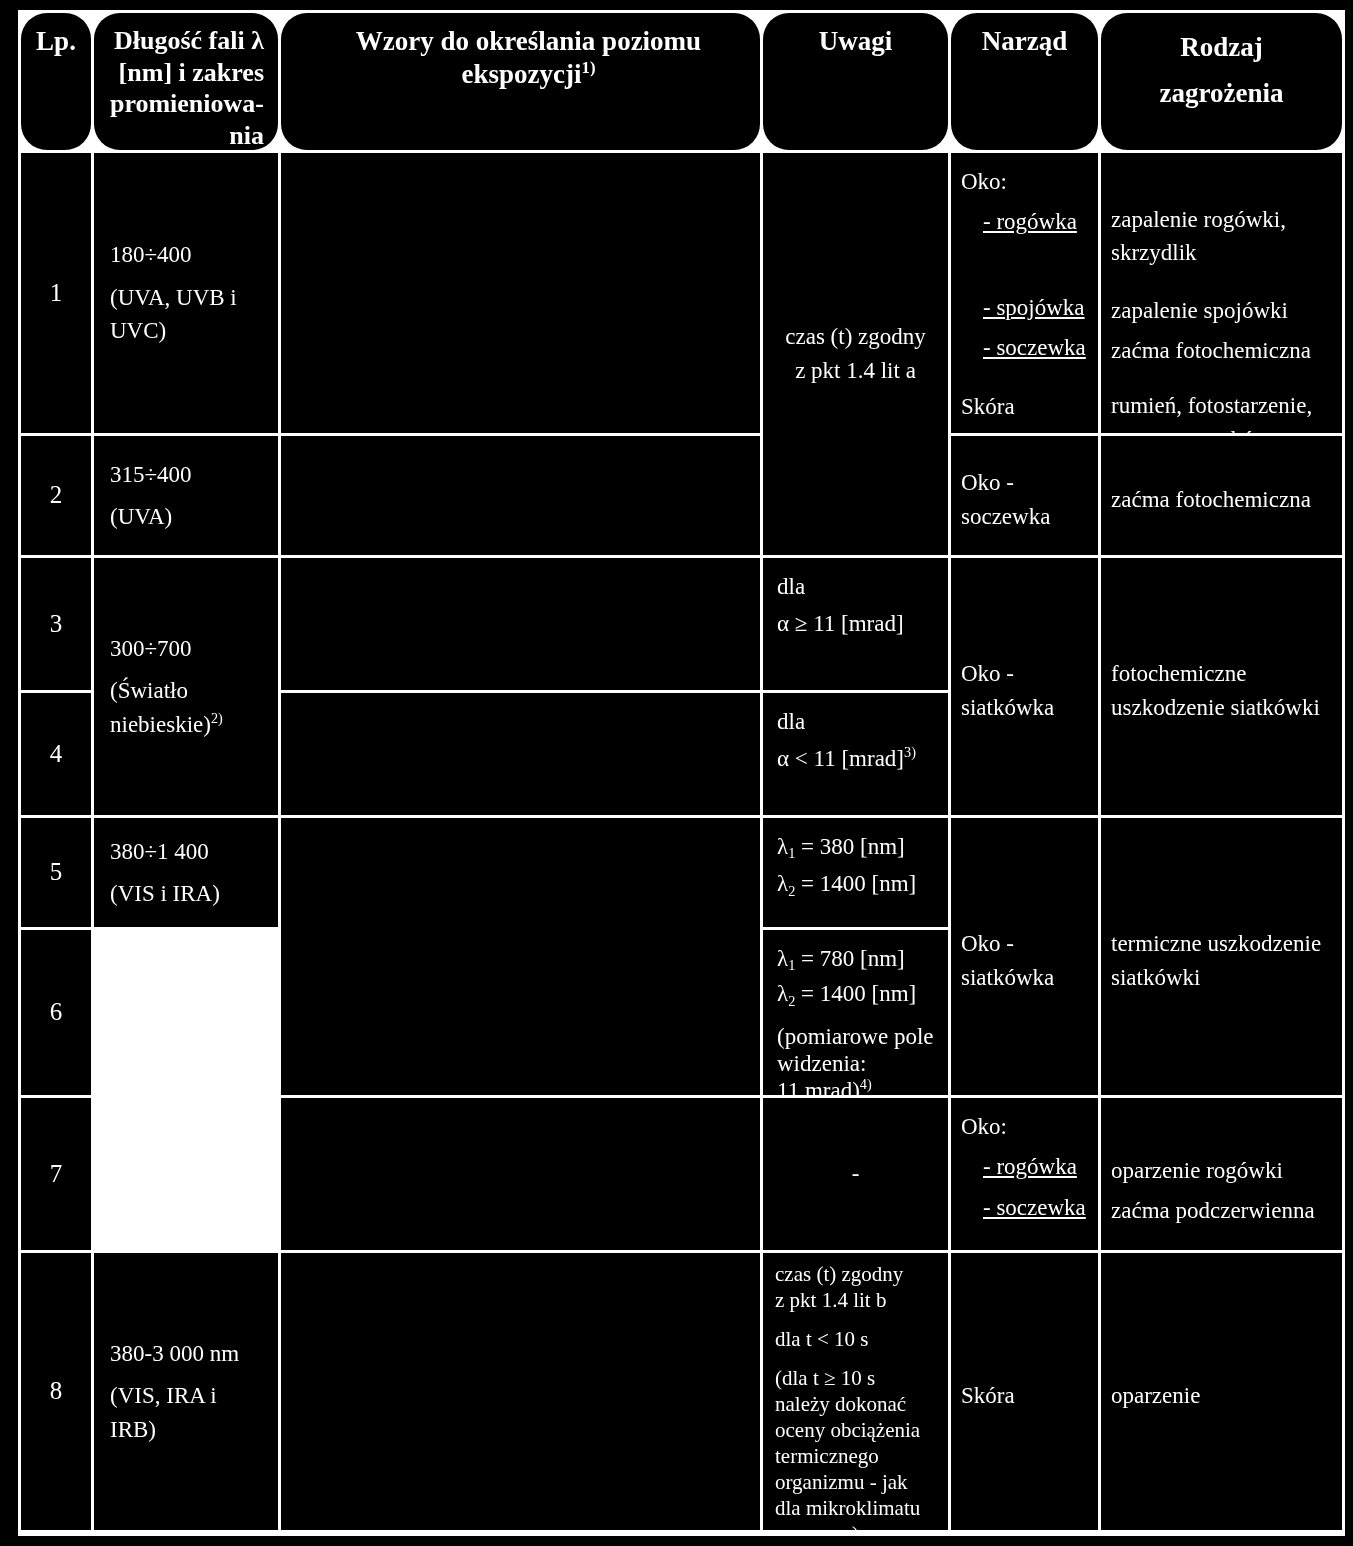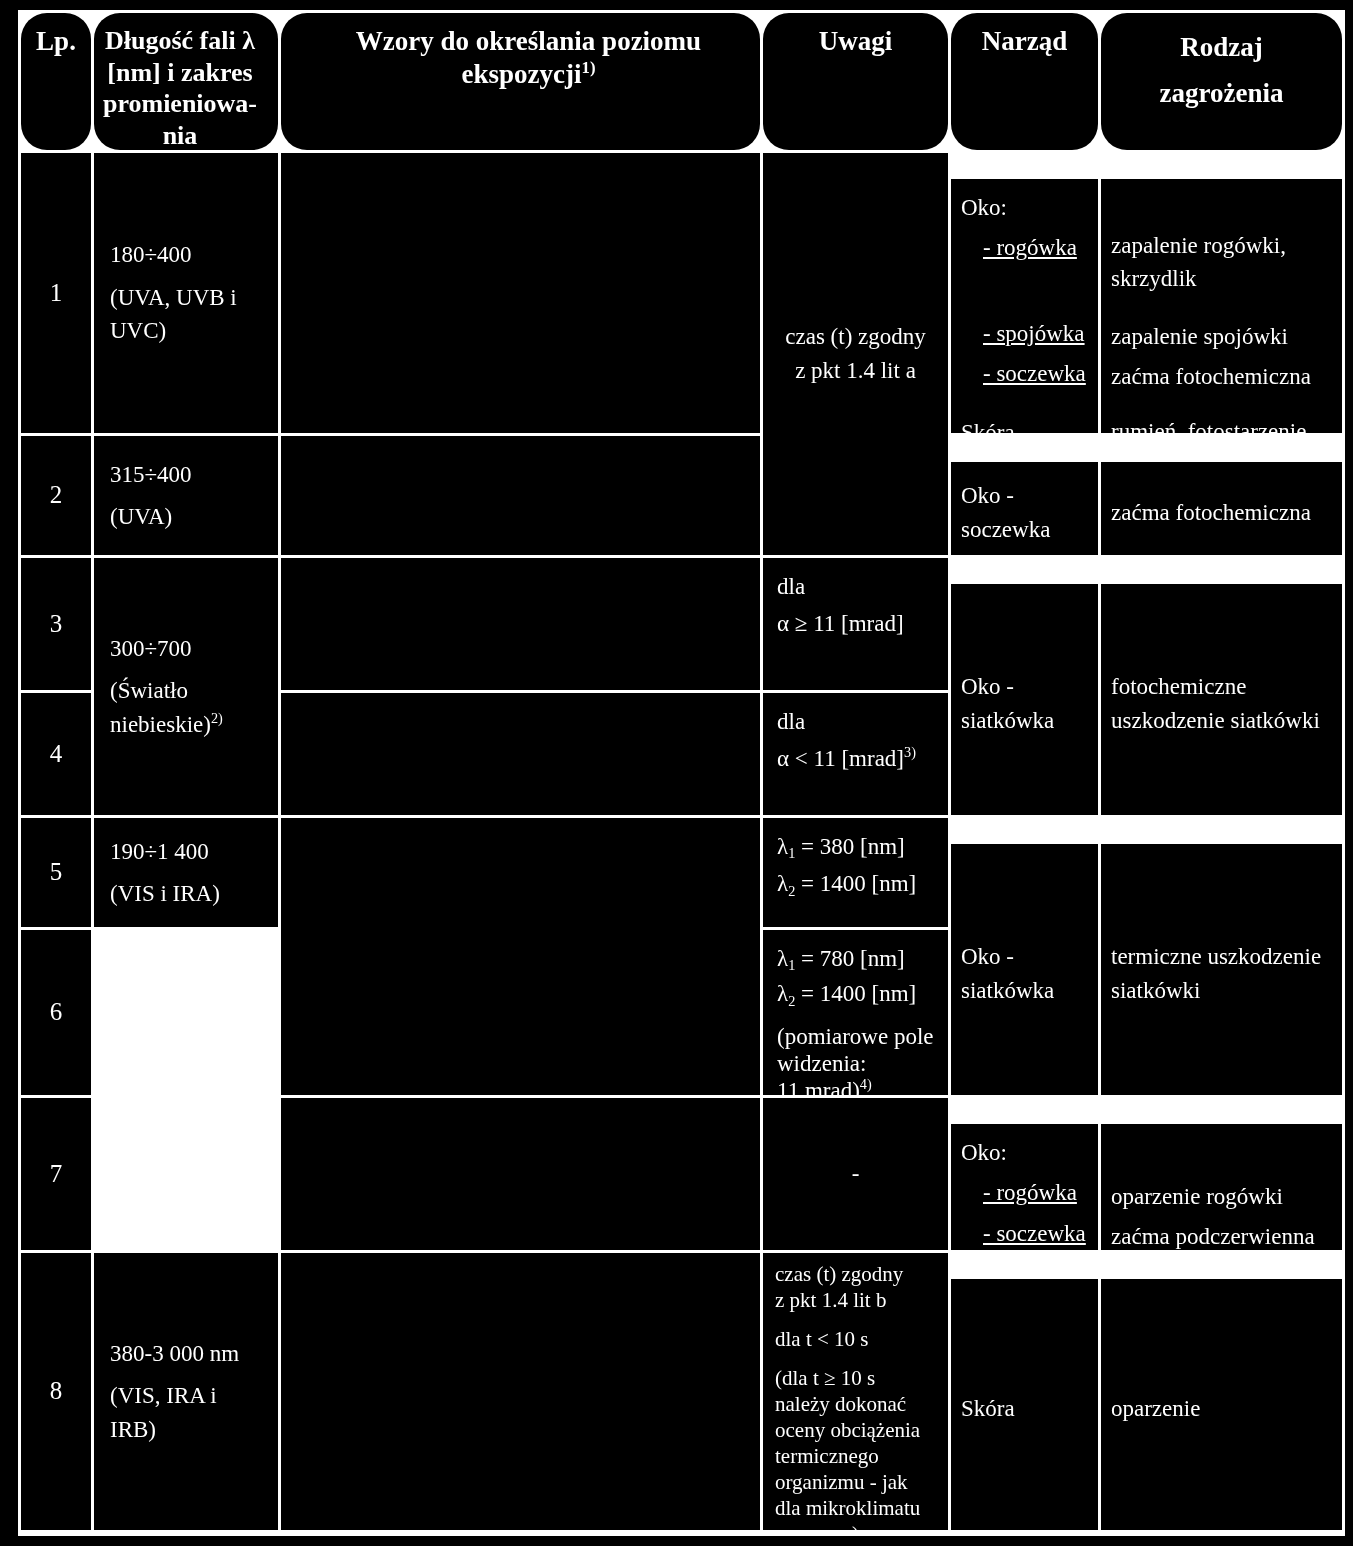--- a/index.html
+++ b/index.html
@@ -18,37 +18,37 @@
   }
   .cell{
     background:#000;overflow:hidden;display:flex;flex-direction:column;
     box-sizing:border-box;min-width:0;min-height:0;
   }
   
   .hd{
     font-weight:bold;font-size:27px;line-height:1.22;text-align:center;
     align-items:center;padding-top:12px;border-radius:26px;
   }
-  .hd-wav{font-size:26px;padding-left:2px;padding-right:14px;}
+  .hd-wav{font-size:26px;padding-left:2px;padding-right:14px;align-items:flex-end;}
   .hd-rodzaj{line-height:1.7;}
   
   .lp{align-items:center;justify-content:center;font-size:25px;}
   
   .wave{justify-content:center;padding-left:16px;padding-right:4px;}
   .wave .band{margin-top:9px;}
   
   .formula{background:#000;}
   
   .uw{padding:12px 8px 4px 14px;}
   .uw-center{justify-content:center;align-items:center;text-align:center;line-height:1.5;padding:0 6px;}
   .note{line-height:1.18;margin-top:12px;}
   .dense{font-size:21px;line-height:1.24;padding:8px 6px 2px 12px;}
   .dense .blk{margin-top:13px;}
   
-  .nr{padding:12px 6px 4px 10px;margin-top:26px;}
+  .nr{padding:12px 6px 4px 10px;}
   .nr-center{justify-content:center;padding-left:10px;padding-right:6px;}
   .ind{padding-left:22px;text-decoration:underline;}
   .ln{display:block;}
   
   .mt2{margin-top:2px;}.mt4{margin-top:4px;}.mt7{margin-top:7px;}
   .mt22{margin-top:22px;}.mt24{margin-top:24px;}.mt26{margin-top:26px;}
   .mt38{margin-top:38px;}.mt44{margin-top:44px;font-family:Liberation Serif, serif;}.mt52{margin-top:52px;}
   sup{font-size:0.62em;line-height:0;vertical-align:super;}
   sub{font-size:0.62em;line-height:0;vertical-align:baseline;position:relative;top:0.3em;}
 </style>
@@ -150,21 +150,21 @@
     <div class="cell formula" style="grid-area:5/3"></div>
     <div class="cell uw" style="grid-area:5/4">
       <span class="ln">dla</span>
       <span class="ln mt4">α &lt; 11 [mrad]<sup>3)</sup></span>
     </div>
 
     <div class="cell lp" style="grid-area:6/1">
       <span>5</span>
     </div>
     <div class="cell wave" style="grid-area:6/2">
-      <span class="ln">190÷1 400</span>
+      <span class="ln">380÷1 400</span>
       <span class="ln band">(VIS i IRA)</span>
     </div>
     <div class="cell formula" style="grid-area:6/3/span 2/span 1"></div>
     <div class="cell uw" style="grid-area:6/4">
       <span class="ln">λ<sub>1</sub> = 380 [nm]</span>
       <span class="ln mt4">λ<sub>2</sub> = 1400 [nm]</span>
     </div>
     <div class="cell nr nr-center" style="grid-area:6/5/span 2/span 1">
       <span class="ln">Oko - siatkówka</span>
     </div>

